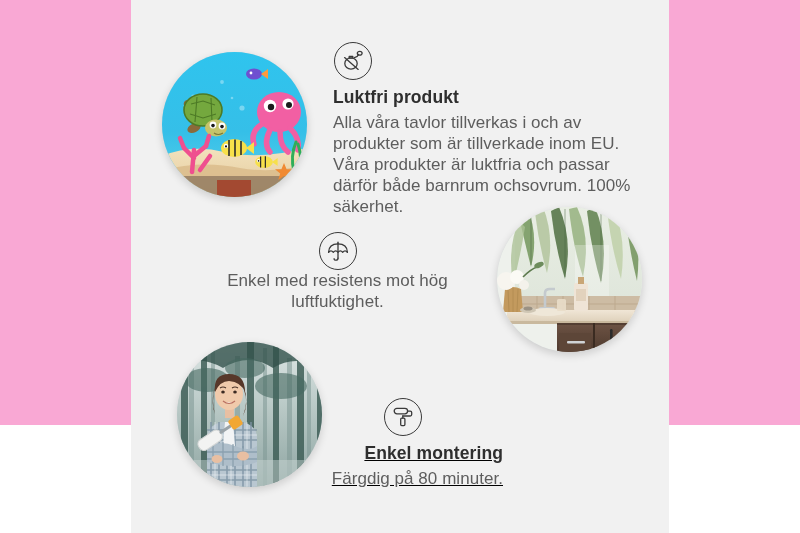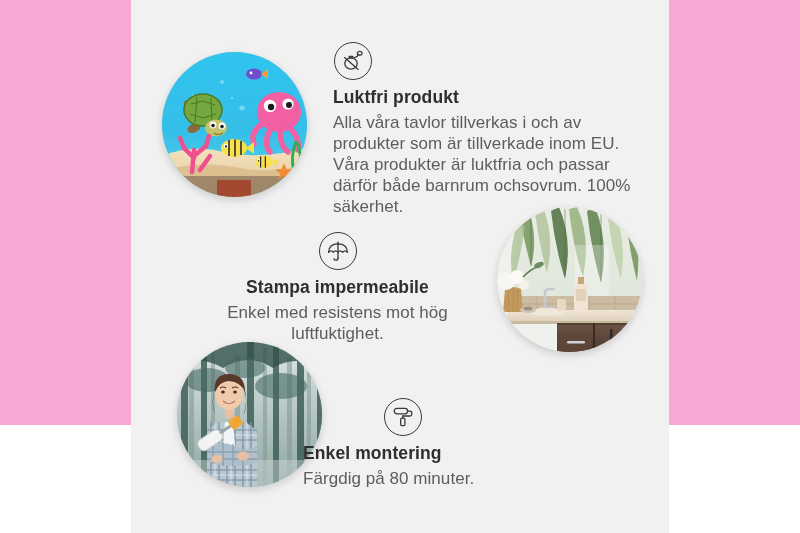--- a/index.html
+++ b/index.html
@@ -65,21 +65,21 @@
 
   
   #f1 { left: 333px; top: 42px; width: 300px; }
   #f1 .icon-circle { margin-left: 1px; }
 
   
   #f2 { left: 205px; top: 232px; width: 265px; text-align: center; }
   #f2 .icon-circle { margin: 0 auto; }
 
   
-  #f3 { left: 303px; top: 398px; width: 200px; text-align: left; }
+  #f3 { left: 303px; top: 398px; width: 200px; text-align: right; text-decoration: underline; }
   #f3 .icon-circle { margin: 0 auto; }
 
   
   .photo {
     position: absolute;
     border-radius: 50%;
     overflow: hidden;
     box-shadow: 0 3px 9px rgba(0,0,0,.16);
     background: #cfd6d8;
   }
@@ -423,21 +423,20 @@
   <div class="feature" id="f2">
     <div class="icon-circle">
       <svg width="24" height="24" viewBox="0 0 24 24" fill="none" stroke="#3a3a3a" stroke-width="1.3" stroke-linecap="round" stroke-linejoin="round">
         <path d="M2.6 13.2 q0.3 -8.3 9.4 -8.3 q9.1 0 9.4 8.3"></path>
         <path d="M2.6 13.2 q2.35 -2.6 4.7 0 q2.35 -2.6 4.7 0 q2.35 -2.6 4.7 0 q2.35 -2.6 4.7 0"></path>
         <path d="M12 4.9 V19.2"></path>
         <path d="M12 19.2 q0 2 -2.2 2 q-1.7 0 -1.7 -1.5"></path>
         <path d="M12 3.2 V4.9"></path>
       </svg>
     </div>
-    <div class="feat-title">Stampa impermeabile</div>
     <div class="feat-body">Enkel med resistens mot hög luftfuktighet.</div>
   </div>
 
   <div class="feature" id="f3">
     <div class="icon-circle">
       <svg width="24" height="24" viewBox="0 0 24 24" fill="none" stroke="#3a3a3a" stroke-width="1.3" stroke-linecap="round" stroke-linejoin="round">
         <rect x="3.2" y="3.4" width="13.4" height="5.4" rx="2.7"></rect>
         <path d="M16.6 6.1 h2.6 a1.5 1.5 0 0 1 1.5 1.5 v1.9 a1.5 1.5 0 0 1 -1.5 1.5 h-7.4"></path>
         <path d="M11.8 11 v2.2"></path>
         <rect x="9.7" y="13.2" width="4.2" height="7.4" rx="1"></rect>

